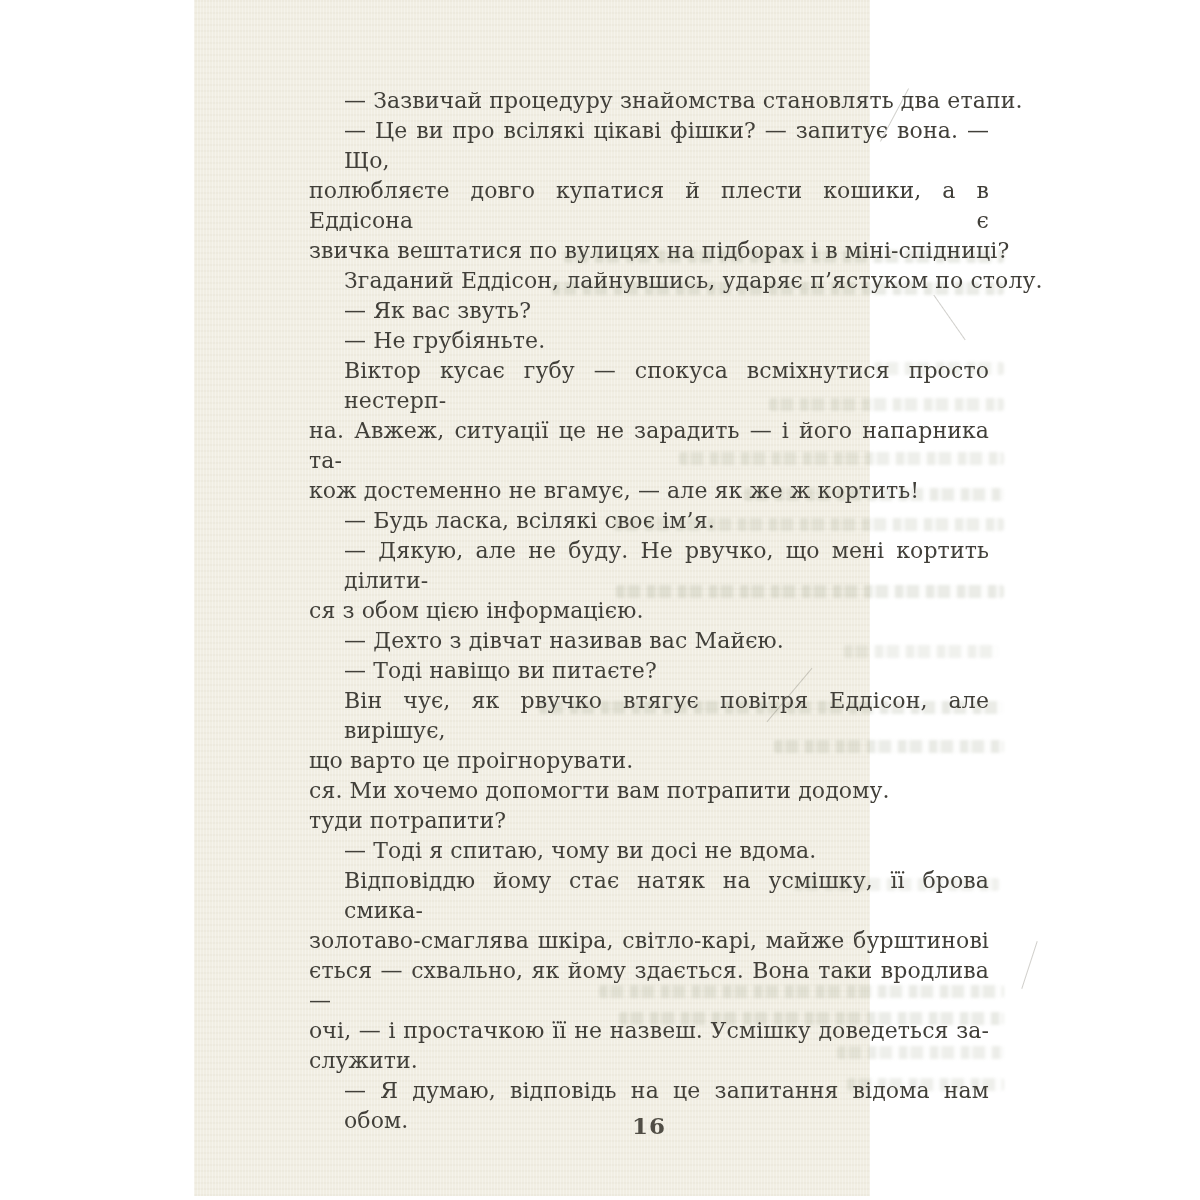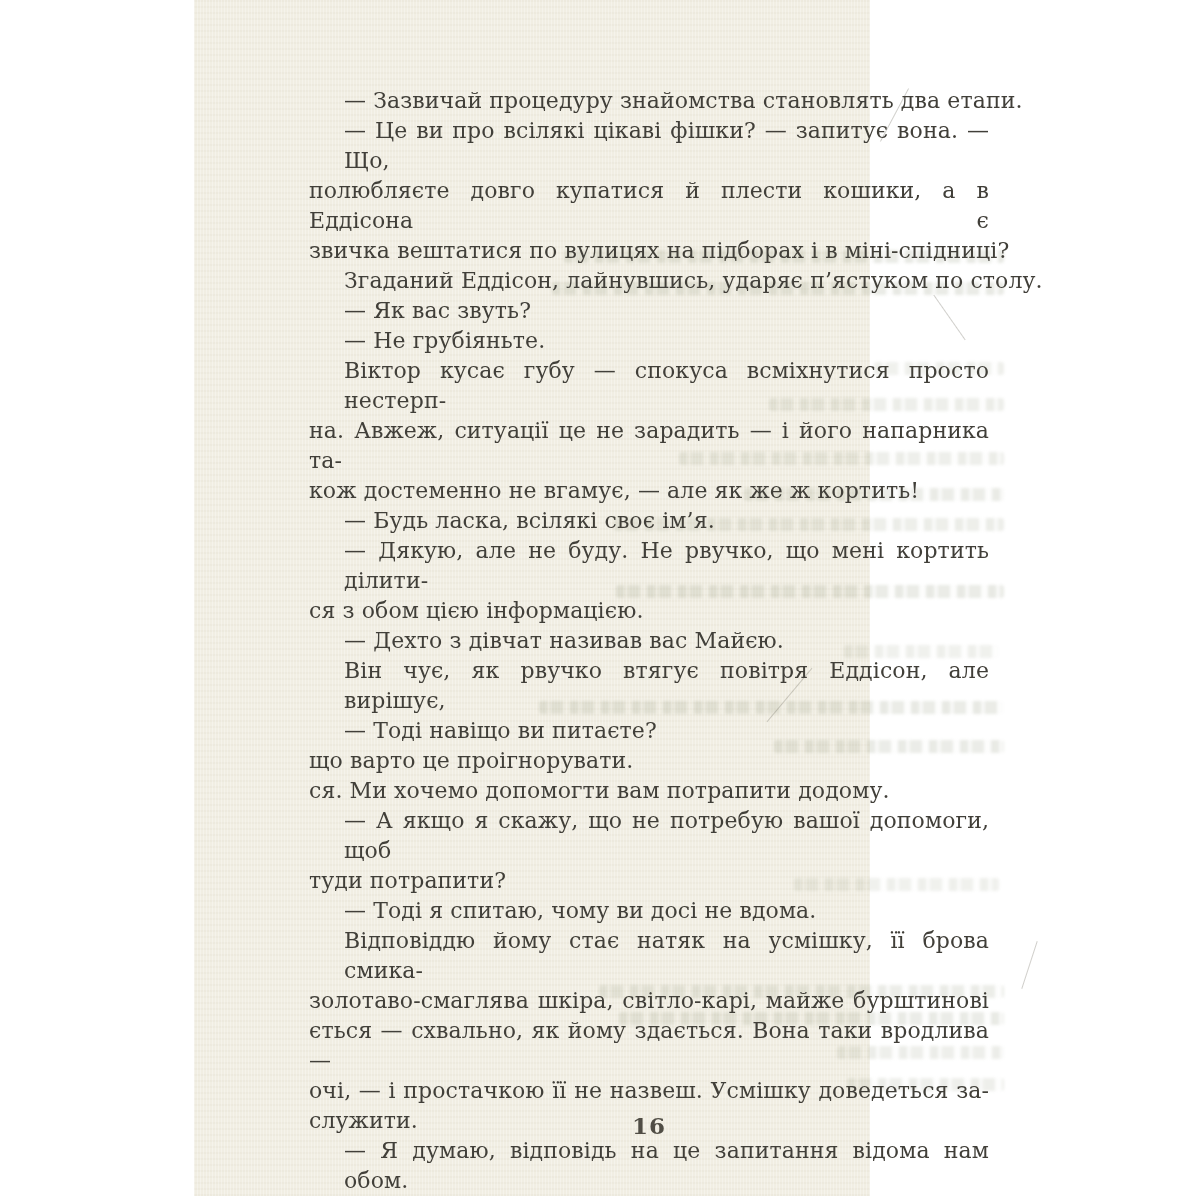--- a/index.html
+++ b/index.html
@@ -118,25 +118,24 @@
         <div class="line ind">Згаданий Еддісон, лайнувшись, ударяє п’ястуком по столу.</div>
         <div class="line ind">— Як вас звуть?</div>
         <div class="line ind">— Не грубіяньте.</div>
         <div class="line ind j">Віктор кусає губу — спокуса всміхнутися просто нестерп-</div>
         <div class="line j">на. Авжеж, ситуації це не зарадить — і його напарника та-</div>
         <div class="line">кож достеменно не вгамує, — але як же ж кортить!</div>
         <div class="line ind">— Будь ласка, всілякі своє ім’я.</div>
         <div class="line ind j">— Дякую, але не буду. Не рвучко, що мені кортить ділити-</div>
         <div class="line">ся з обом цією інформацією.</div>
         <div class="line ind">— Дехто з дівчат називав вас Майєю.</div>
+        <div class="line ind">— Тоді навіщо ви питаєте?</div>
         <div class="line ind j">Він чує, як рвучко втягує повітря Еддісон, але вирішує,</div>
-        <div class="line ind">— Тоді навіщо ви питаєте?</div>
         <div class="line">що варто це проігнорувати.</div>
         <div class="line">ся. Ми хочемо допомогти вам потрапити додому.</div>
-        <div class="line ind j">— А якщо я скажу, що не потребую вашої допомоги, щоб</div>
         <div class="line">туди потрапити?</div>
         <div class="line ind">— Тоді я спитаю, чому ви досі не вдома.</div>
         <div class="line ind j">Відповіддю йому стає натяк на усмішку, її брова смика-</div>
         <div class="line j">золотаво-смаглява шкіра, світло-карі, майже бурштинові</div>
         <div class="line j">ється — схвально, як йому здається. Вона таки вродлива —</div>
         <div class="line j">очі, — і простачкою її не назвеш. Усмішку доведеться за-</div>
         <div class="line">служити.</div>
         <div class="line ind j">— Я думаю, відповідь на це запитання відома нам обом.</div>
       </div>
 

